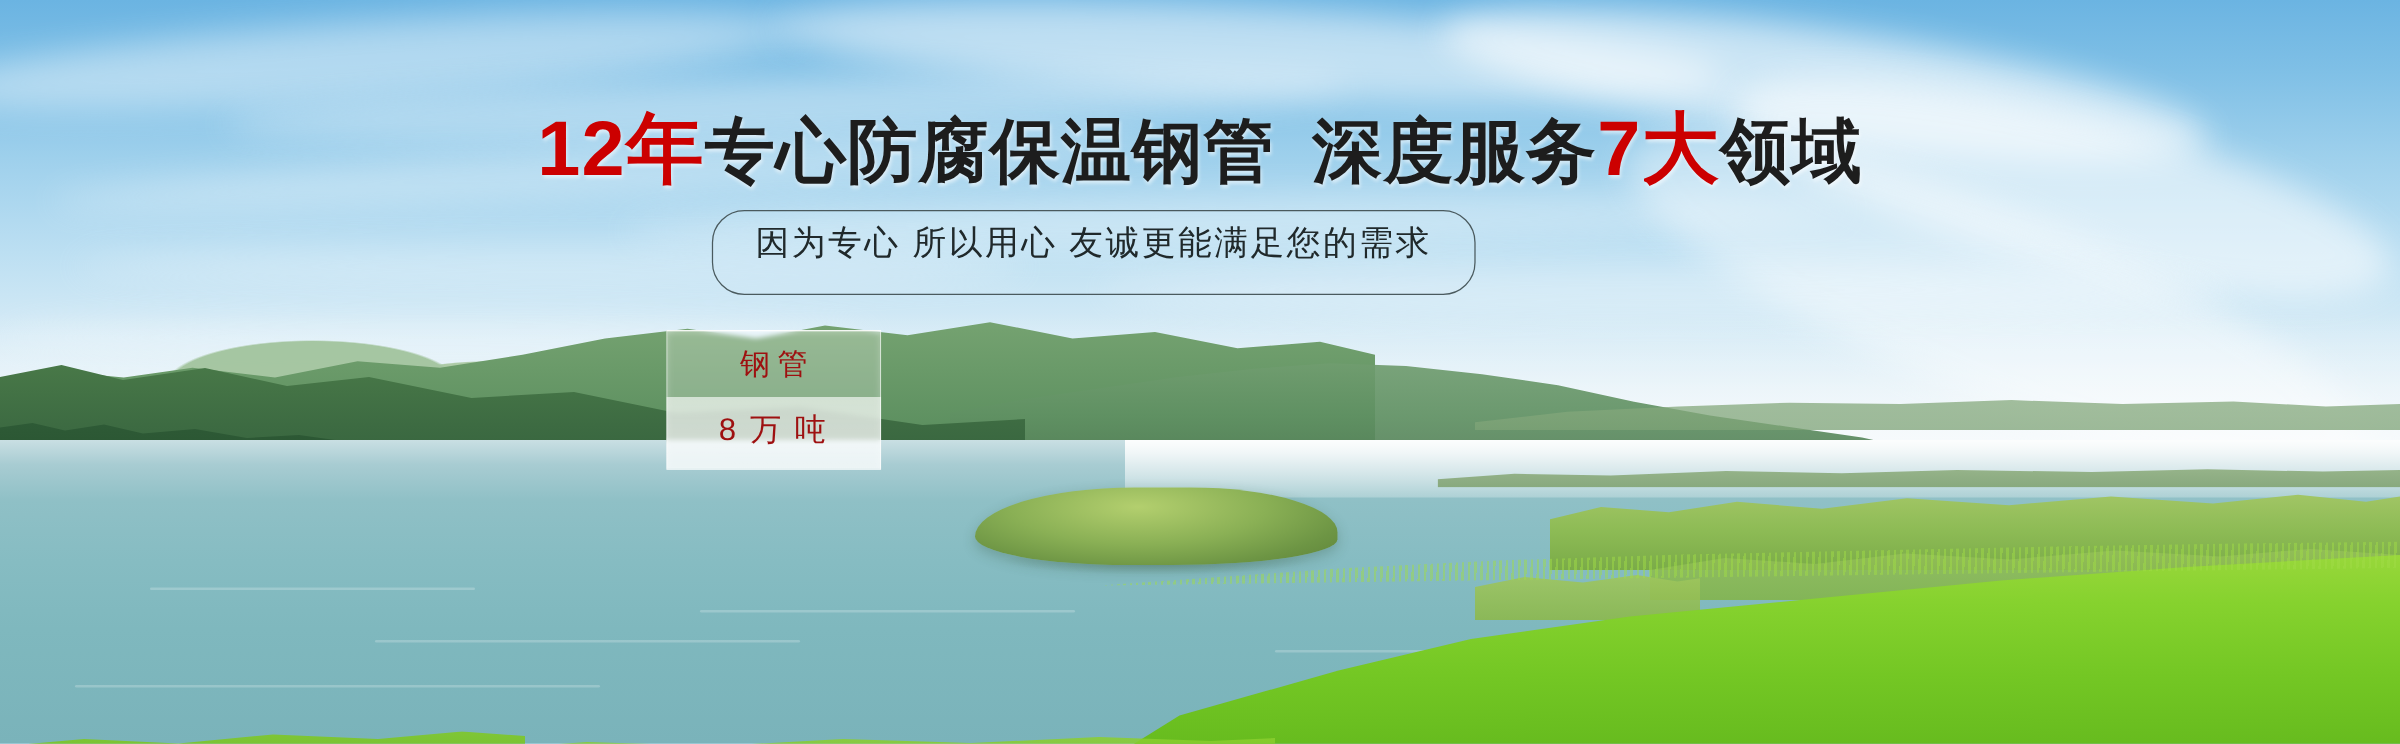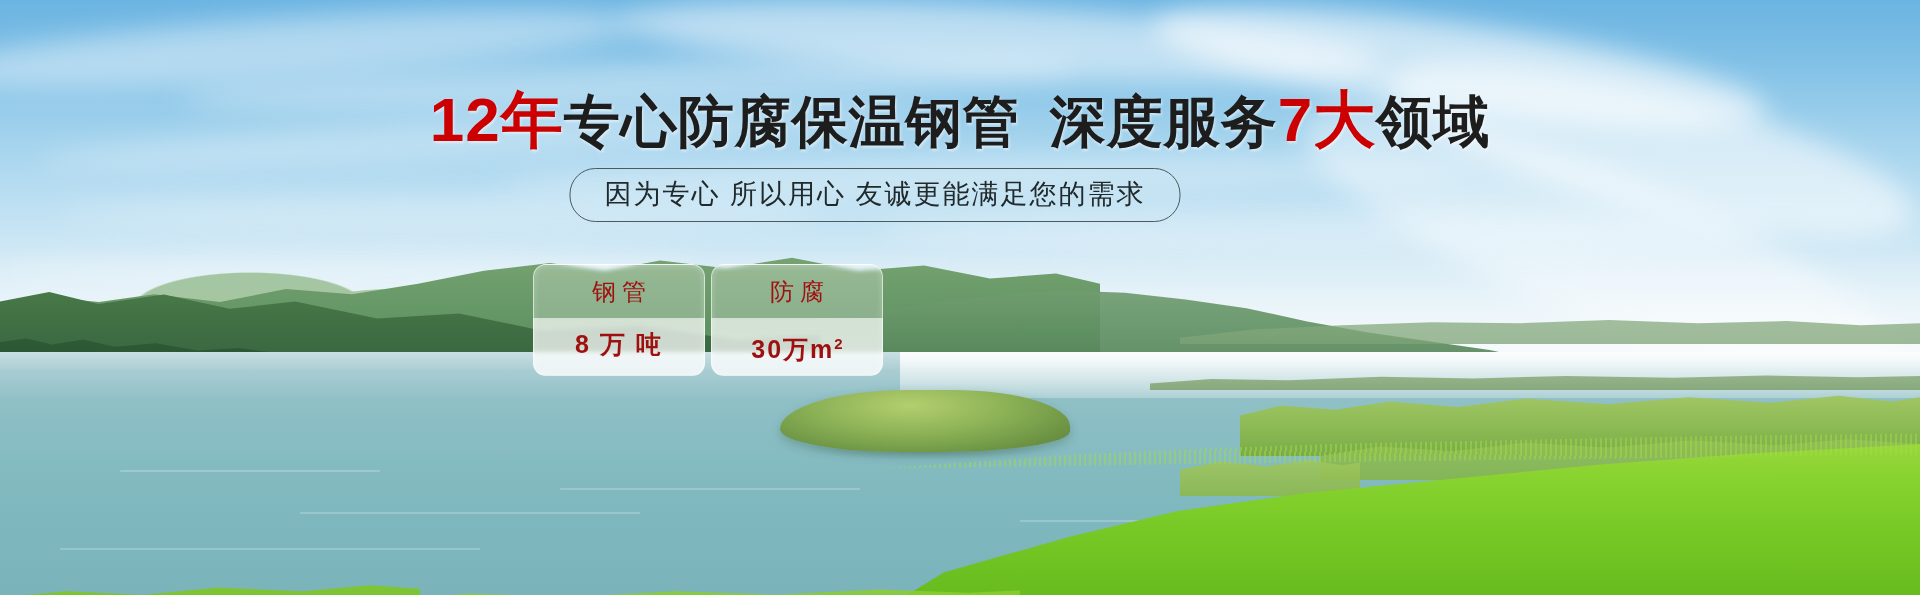--- a/index.html
+++ b/index.html
@@ -169,42 +169,42 @@
     white-space:nowrap;
     text-shadow:1px 2px 3px rgba(255,255,255,.55);
   }
   .hl-red{color:#cc0000;font-size:62px;}
   .hl-dark{color:#1d1d1d;}
   .hl-gap{display:inline-block;width:30px;}
 
   .subpill{
     position:absolute;left:50%;top:168px;transform:translateX(-50%);
     border:1px solid #4a5a5e;border-radius:26px;
-    padding:7px 34px 9px;
+    padding:7px 34px 23px;
     font-size:27px;line-height:36px;color:#20292b;
     letter-spacing:2px;white-space:nowrap;
     background:rgba(255,255,255,0.04);
   }
 
   .cards{position:absolute;left:533px;top:264px;display:flex;gap:6px;}
   .card{
-    width:170px;height:110px;border-radius:13px;
+    width:170px;height:110px;border-radius:0;
     border:1px solid rgba(255,255,255,.62);
     background:linear-gradient(to bottom,rgba(255,255,255,.26) 0%,rgba(255,255,255,.26) 48%,rgba(255,255,255,.72) 48%,rgba(255,255,255,.78) 100%);
     box-shadow:0 1px 6px rgba(255,255,255,.25) inset;
     display:flex;flex-direction:column;align-items:center;justify-content:center;
     backdrop-filter:blur(2px);
   }
   .card-title{
     font-size:24px;line-height:48px;height:48px;color:#9e1010;
     letter-spacing:6px;text-indent:6px;font-weight:500;
   }
   .card-value{
     font-size:25px;line-height:56px;height:56px;color:#9e1010;
-    letter-spacing:2px;font-weight:700;
+    letter-spacing:2px;font-weight:400;
   }
   .card-value sup{font-size:15px;vertical-align:super;letter-spacing:0;}
 </style>
 </head>
 <body>
 
 <div class="banner">
 
   <div class="sky">
     <div class="cloud c1"></div>
@@ -257,21 +257,17 @@
 
     <div class="subpill">因为专心 所以用心  友诚更能满足您的需求</div>
 
     <div class="cards">
 
       <div class="card">
         <div class="card-title">钢管</div>
         <div class="card-value"><span>8 万 吨</span></div>
       </div>
 
-      <div class="card">
-        <div class="card-title">防腐</div>
-        <div class="card-value"><span>30万m</span><sup>2</sup></div>
-      </div>
 
 
     </div>
   </div>
 </div>
 
 </body></html>

